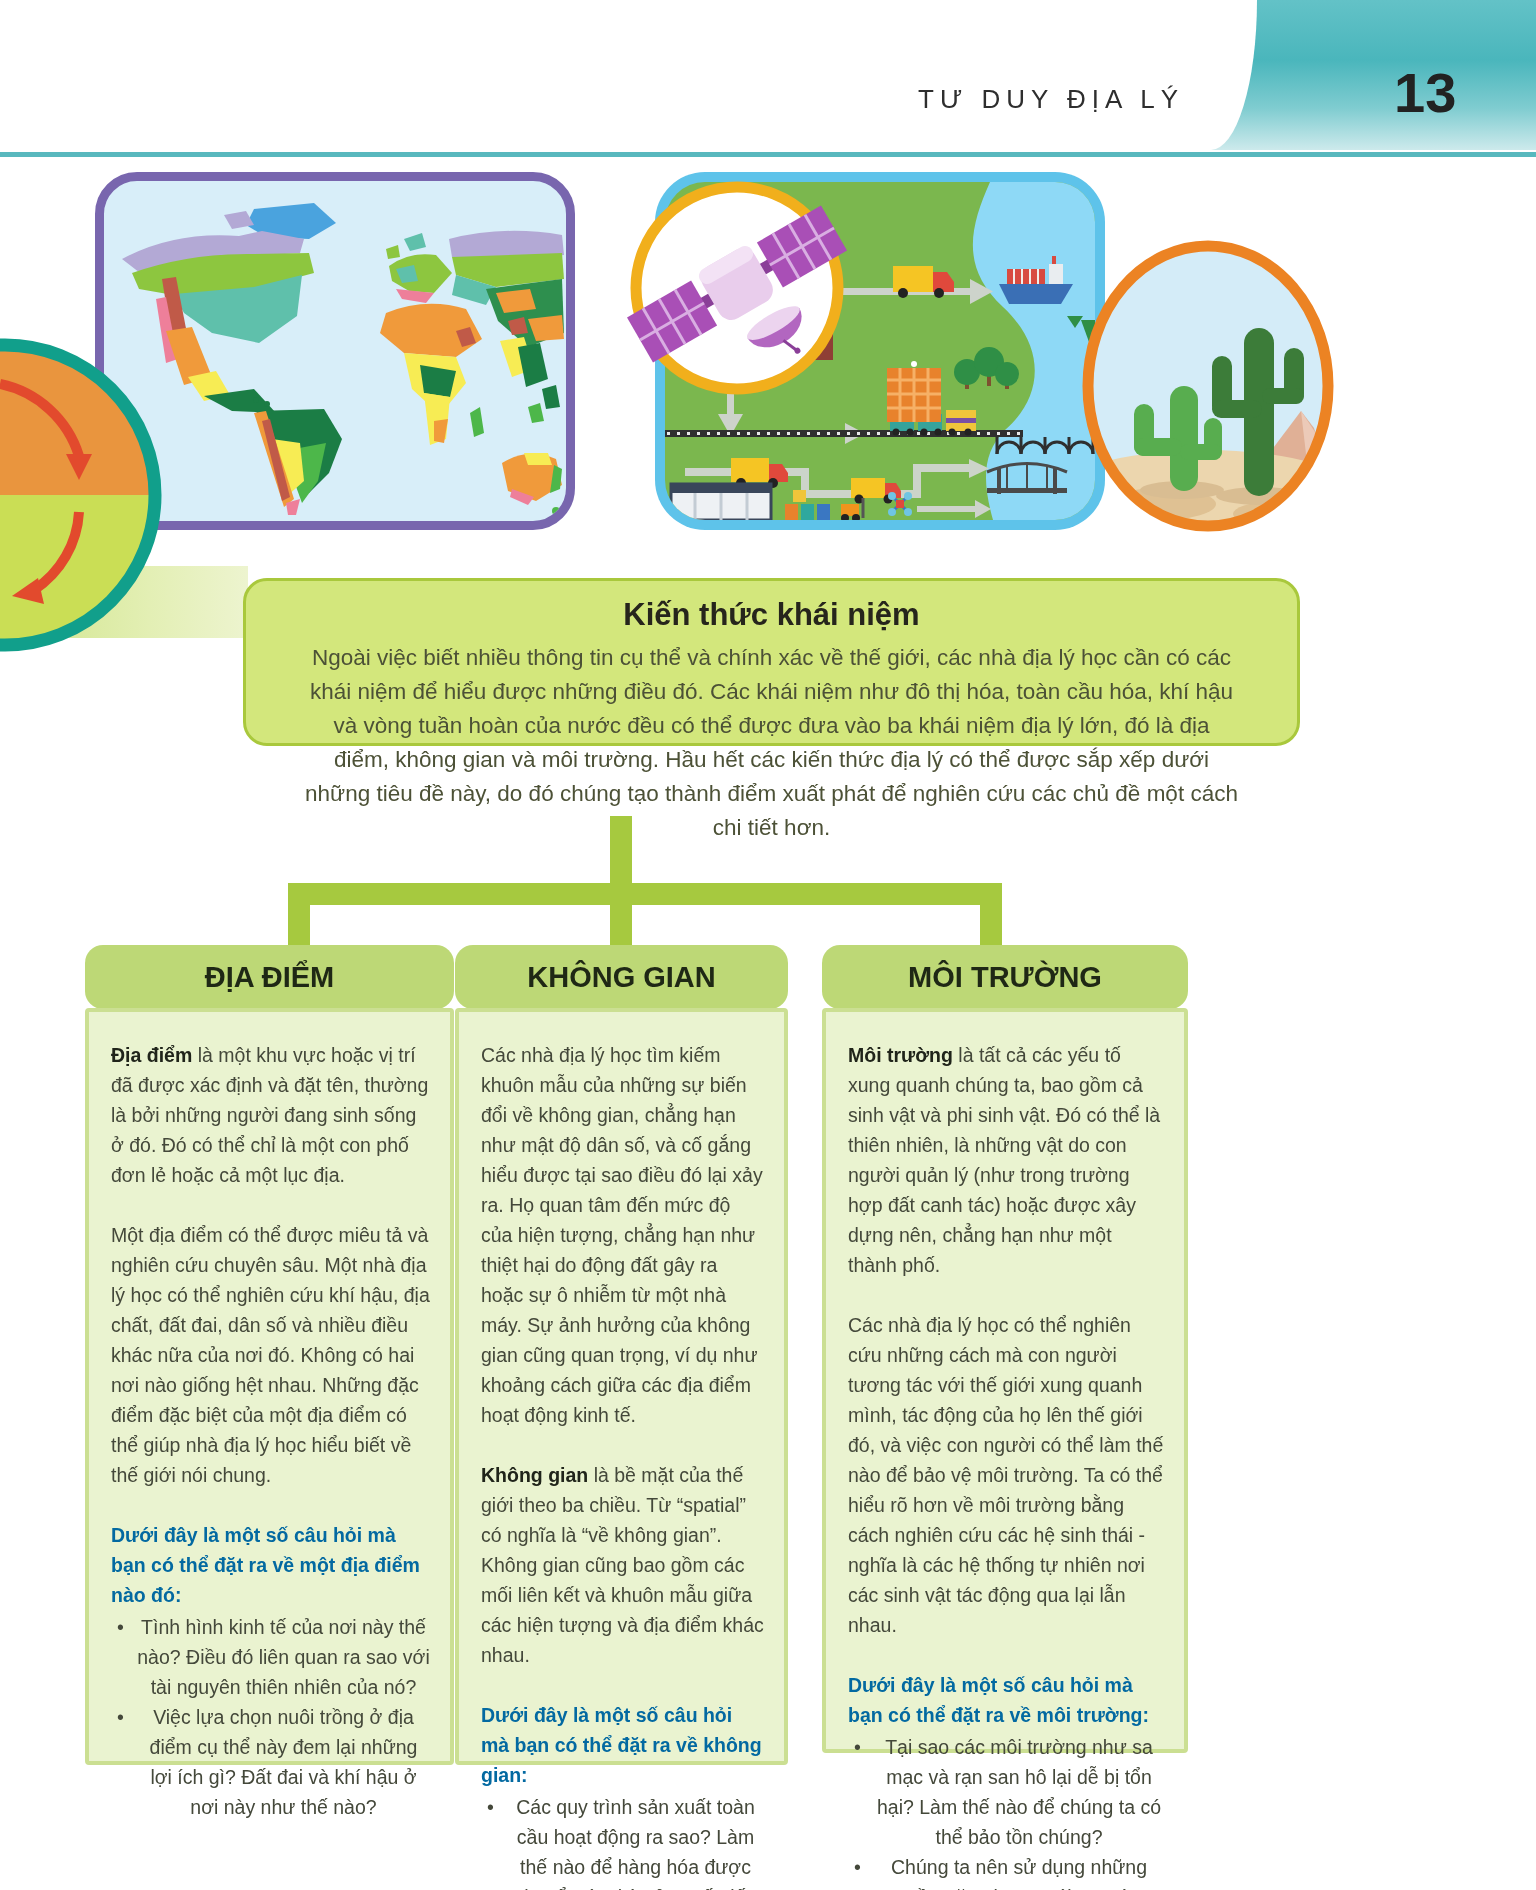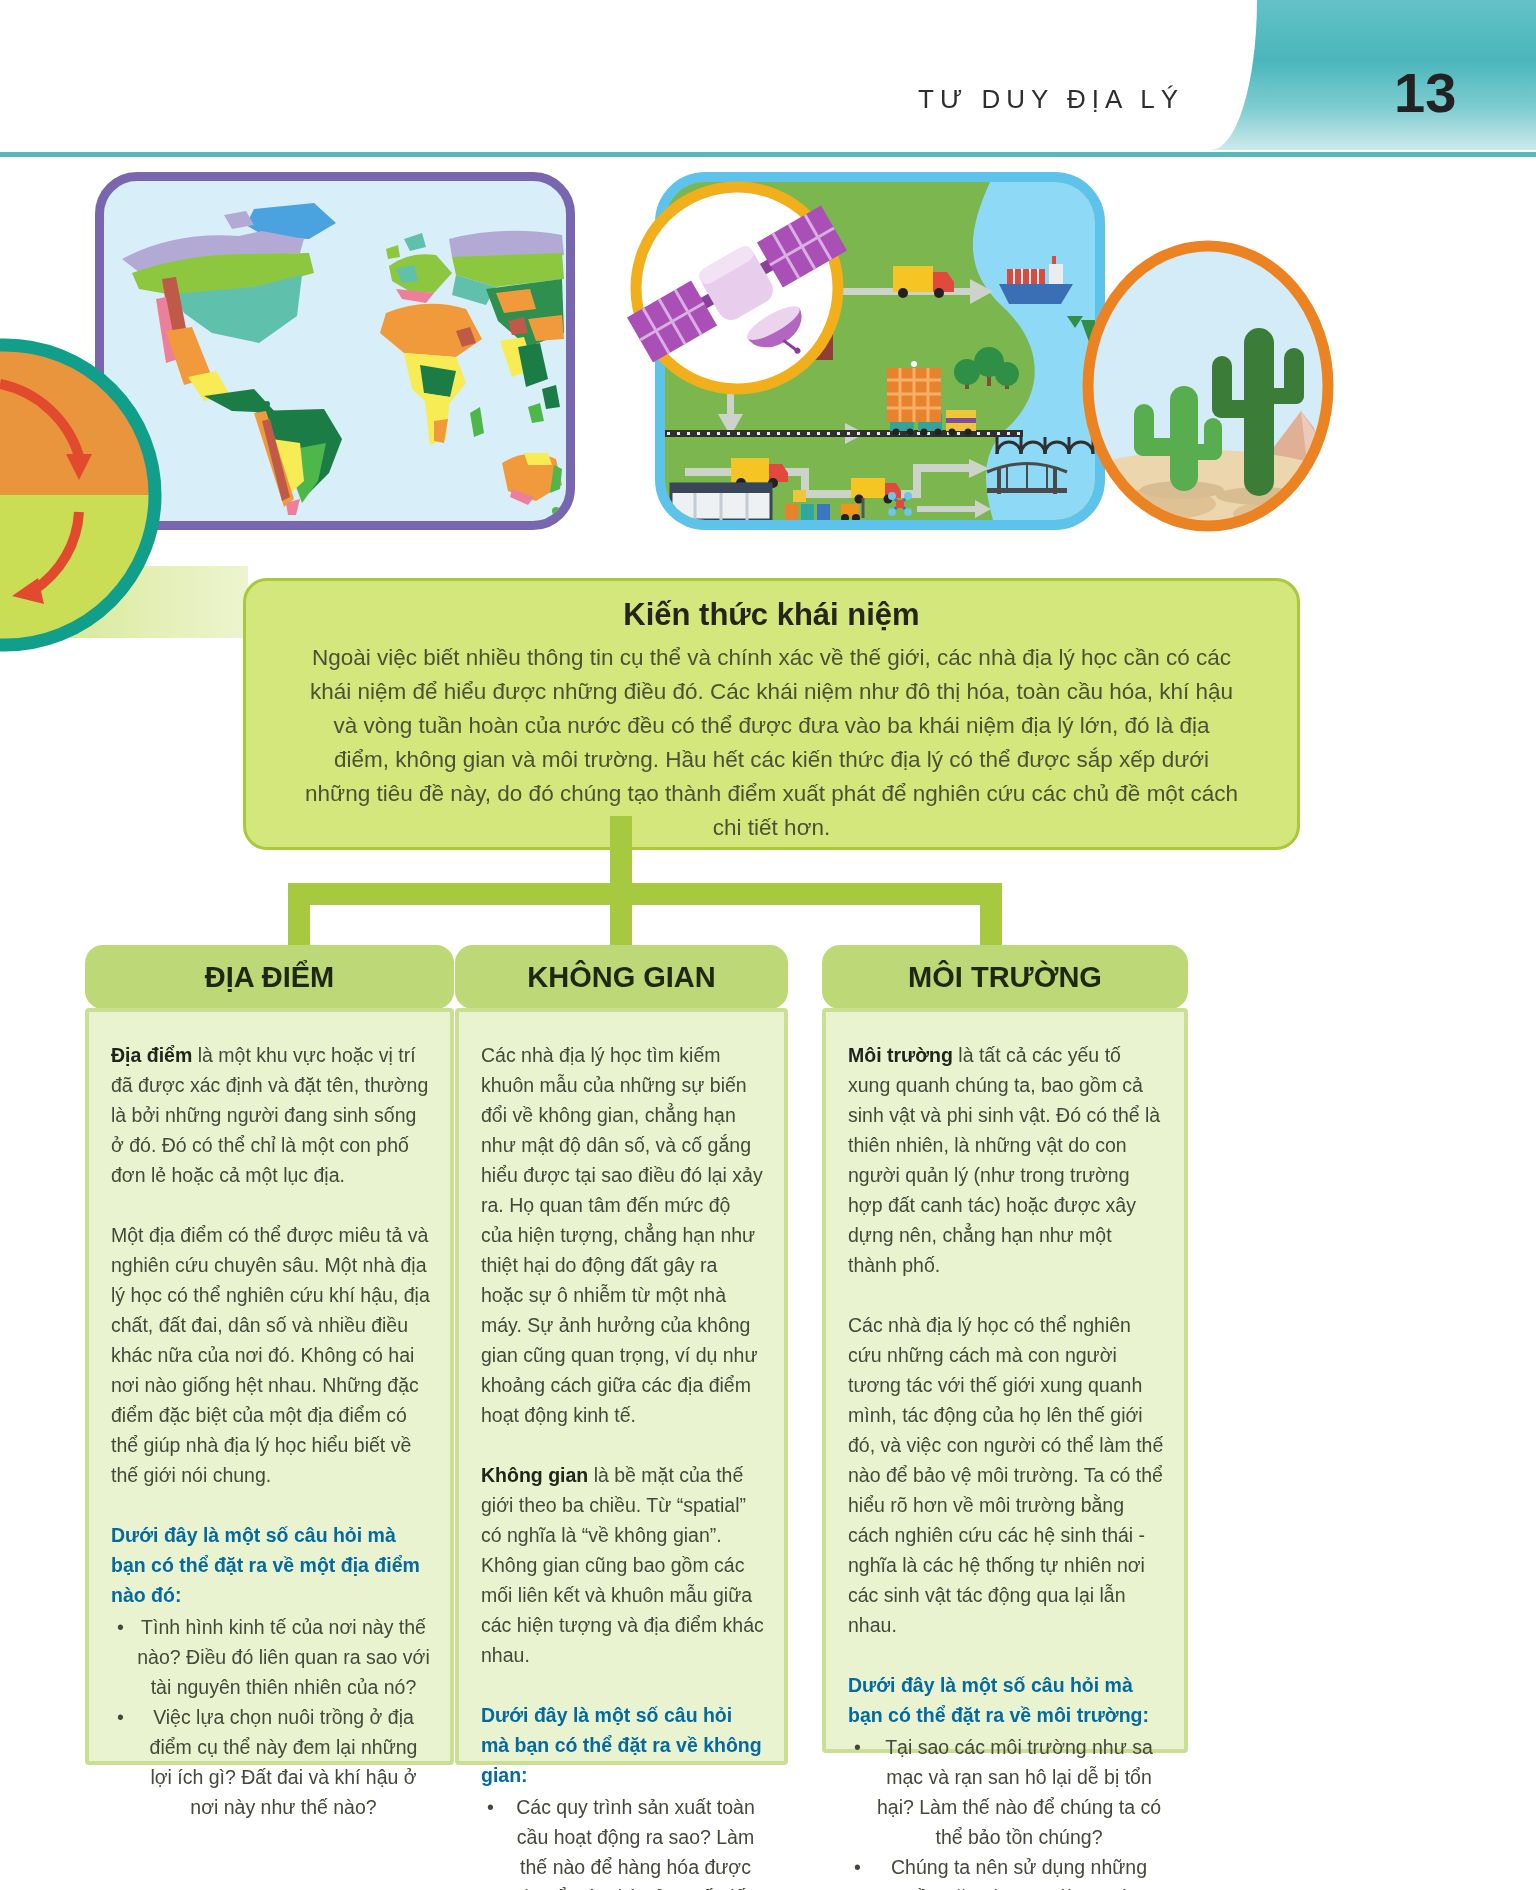--- a/index.html
+++ b/index.html
@@ -33,21 +33,21 @@
   
   .map-panel{
     left:95px;top:172px;width:480px;height:358px;background:#d8eef9;
     border:9px solid #7866ae;border-radius:42px;box-sizing:border-box;overflow:hidden;
   }
   .map-panel svg{display:block;width:462px;height:340px;}
   .fig{left:0;top:0;}
 
   
   .concept{
-    left:243px;top:578px;width:1057px;height:272px;box-sizing:border-box;
+    left:243px;top:578px;width:1057px;height:168px;box-sizing:border-box;
     background:#d3e77c;border:3px solid #a9c83c;border-radius:24px;text-align:center;
   }
   .concept h1{margin:16px 0 8px;font-size:31px;color:#26251c;font-weight:700;}
   .concept p{margin:0;padding:0 58px;font-size:22.5px;line-height:34px;color:#4c5136;}
 
   
   .conn{background:#a6c93f;}
   .stem {left:610px;top:816px;width:22px;height:89px;}
   .hbar {left:288px;top:883px;width:714px;height:22px;}
   .stub1{left:288px;top:883px;width:22px;height:64px;}

